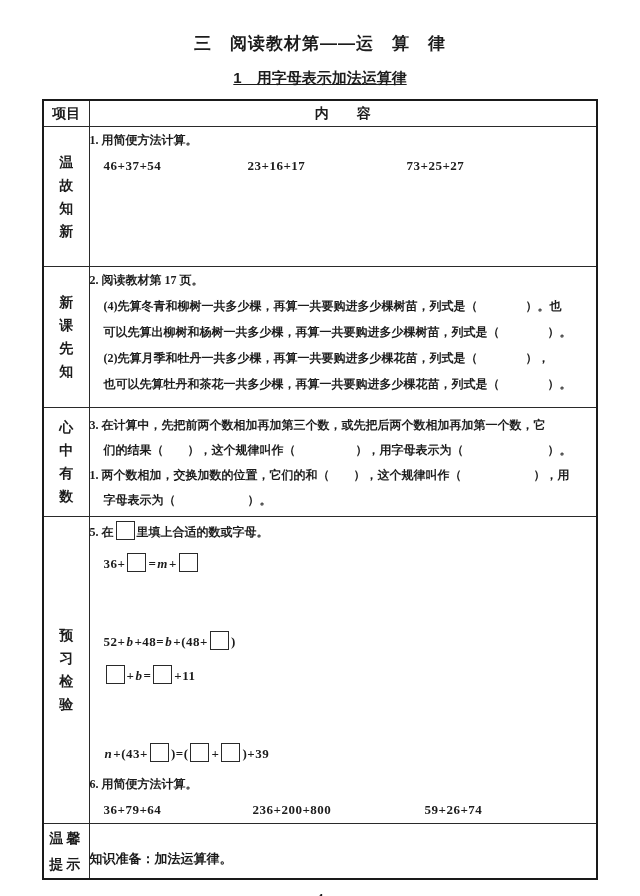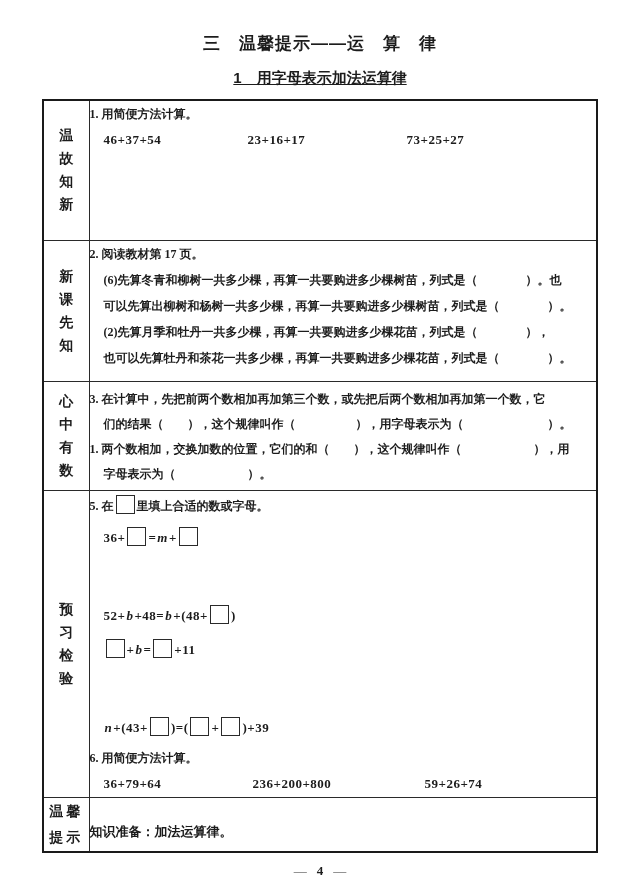--- a/index.html
+++ b/index.html
@@ -100,30 +100,34 @@
     color:#1c1c1c;
   }
   .footer .dash { color:#555; letter-spacing:0; padding:0 10px; }
   .footer .num { font-weight:bold; }
 </style>
 </head>
 <body>
 
 <div class="sheet">
 
-  <h1 class="page-title">三　温馨提示——运　算　律</h1>
+  <h1 class="page-title">三　阅读教材第——运　算　律</h1>
   <h2 class="page-subtitle">1　用字母表示加法运算律</h2>
 
   <table class="worksheet">
     <colgroup>
         <col class="c-label">
         <col>
       </colgroup>
 
     <tbody>
+        <tr class="r-head">
+      <th class="head-item">项目</th>
+      <th class="head-content">内　　容</th>
+    </tr>
 
     <tr class="r-review">
       <td class="label-cell">
         <div class="v-label">温故知新</div>
       </td>
       <td class="content-cell">
         <div class="line">1. 用简便方法计算。</div>
         <div class="expr-row indent">
           <span class="expr w100 math">46+37+54</span>
           <span class="expr w115 math">23+16+17</span>
@@ -131,21 +135,21 @@
         </div>
       </td>
     </tr>
 
     <tr class="r-preview">
       <td class="label-cell">
         <div class="v-label">新课先知</div>
       </td>
       <td class="content-cell">
         <div class="line">2. 阅读教材第 17 页。</div>
-        <div class="line indent">(6)先算冬青和柳树一共多少棵，再算一共要购进多少棵树苗，列式是（　　　　）。也</div>
+        <div class="line indent">(4)先算冬青和柳树一共多少棵，再算一共要购进多少棵树苗，列式是（　　　　）。也</div>
         <div class="line indent">可以先算出柳树和杨树一共多少棵，再算一共要购进多少棵树苗，列式是（　　　　）。</div>
         <div class="line indent">(2)先算月季和牡丹一共多少棵，再算一共要购进多少棵花苗，列式是（　　　　），</div>
         <div class="line indent">也可以先算牡丹和茶花一共多少棵，再算一共要购进多少棵花苗，列式是（　　　　）。</div>
       </td>
     </tr>
 
     <tr class="r-key">
       <td class="label-cell">
         <div class="v-label">心中有数</div>
       </td>

